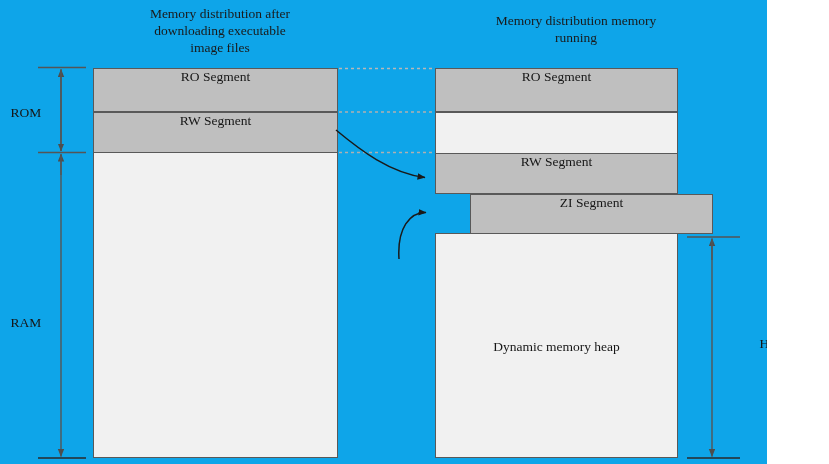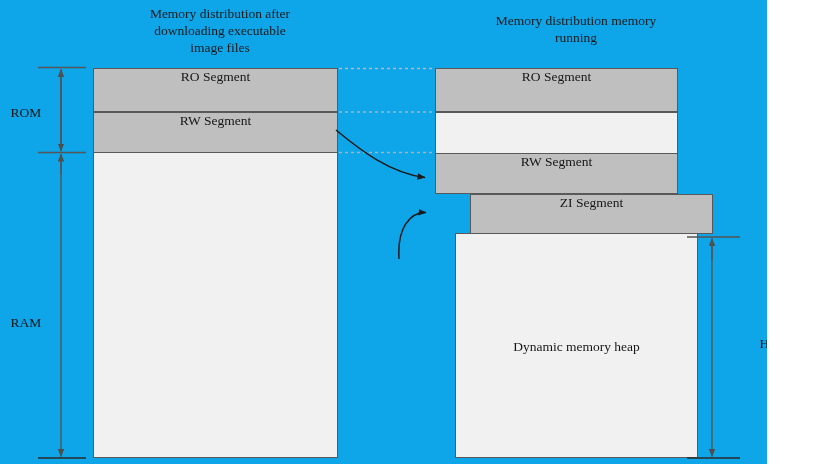--- a/index.html
+++ b/index.html
@@ -34,21 +34,20 @@
     font-size: 13.5px;
     color: #161616;
   }
   .seg-filled { background: #bfbfbf; border: 1.5px solid #595959; }
   .seg-empty  { background: #f1f1f1; border: 1.5px solid #595959; }
   .seg-heap {
     background: #f1f1f1;
     border: 1.5px solid #595959;
     align-items: flex-start;
     justify-content: center;
-    margin-left: 20px;
   }
   .seg-heap span { margin-top: 105px; }
 
   .side-label {
     position: absolute;
     font-size: 13.5px;
     color: #161616;
     text-align: center;
     white-space: pre-line;
     line-height: 17px;

